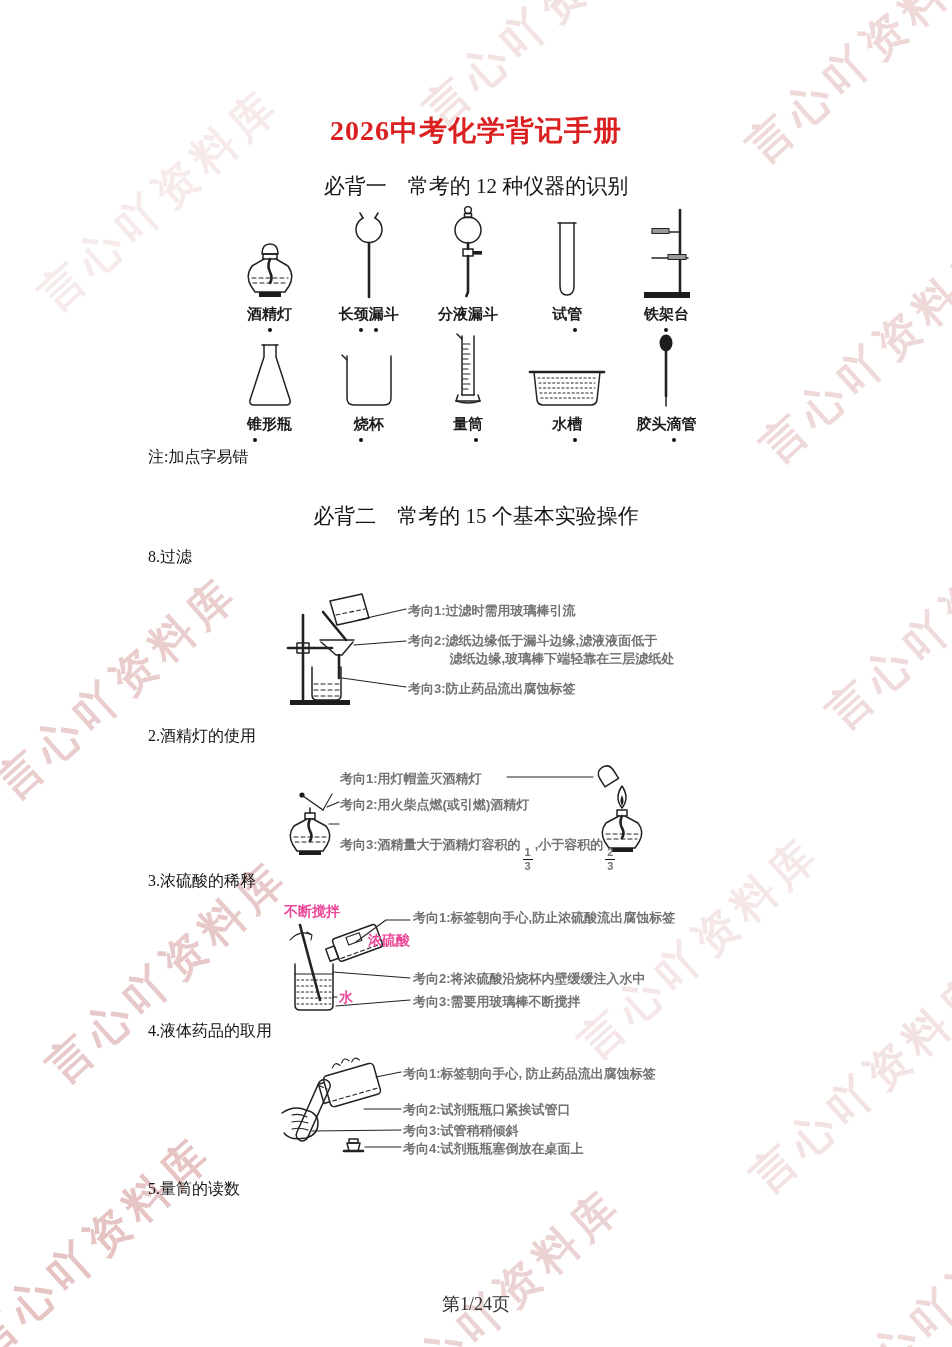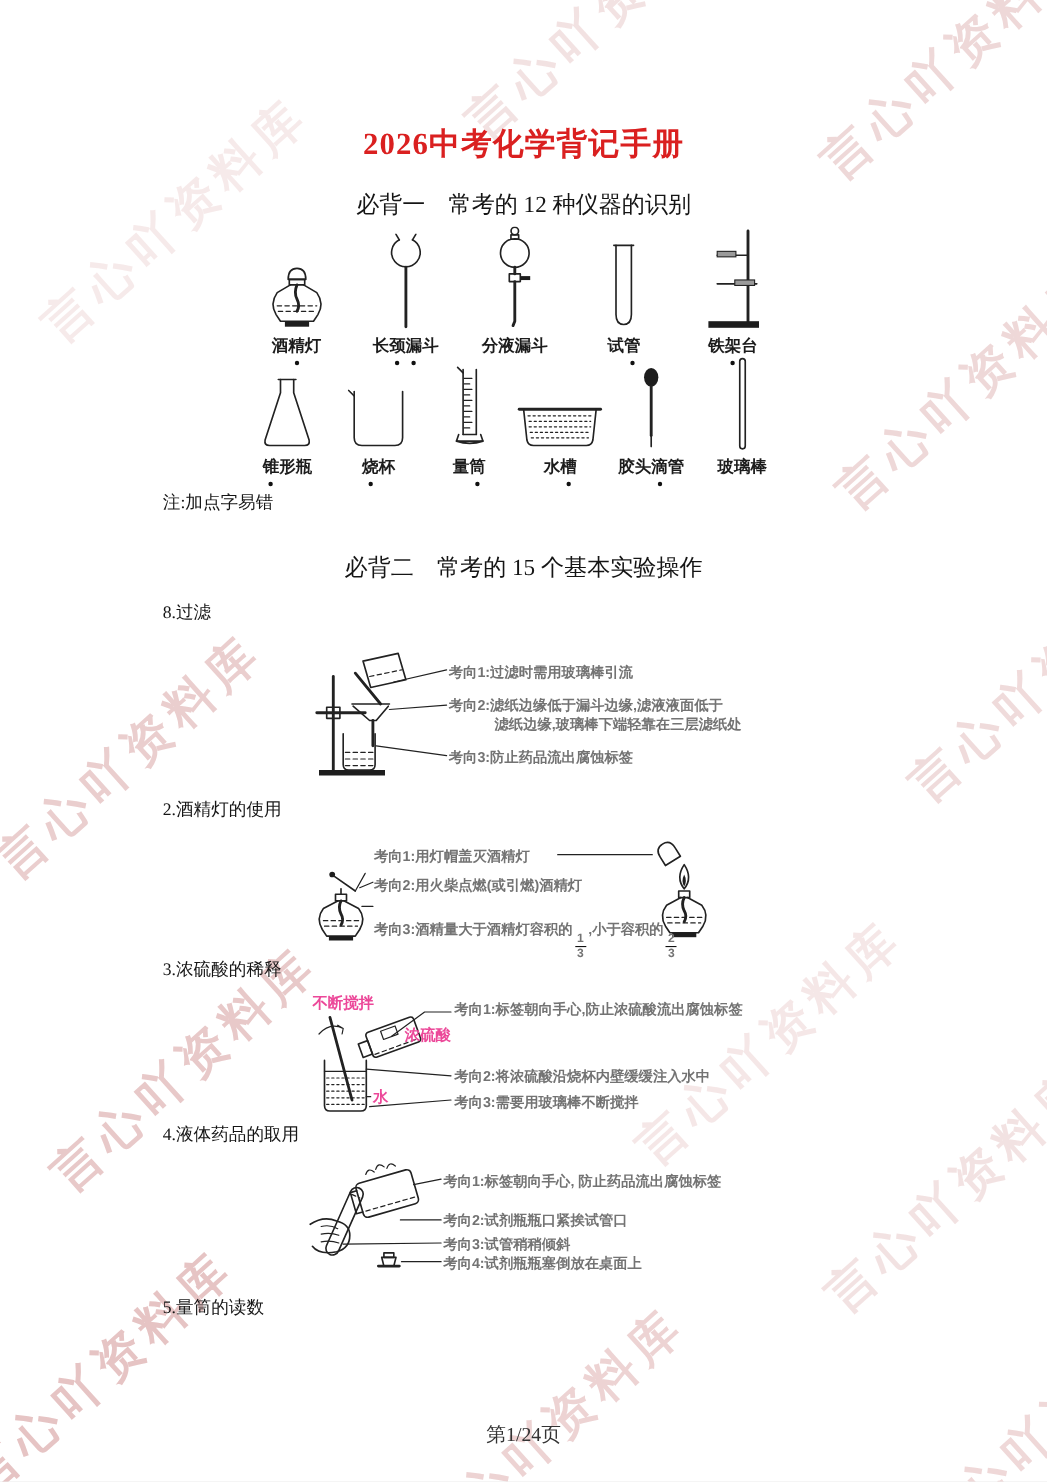--- a/index.html
+++ b/index.html
@@ -195,28 +195,20 @@
       <div class="inst-cell">
         <div class="icon-box">
           <svg width="18" height="76" viewBox="0 0 18 76">
             <ellipse class="fill" cx="9" cy="9" rx="6.5" ry="8.5"></ellipse>
             <path class="ln thick" d="M9,17 V62"></path>
             <path class="ln" d="M9,62 V72"></path>
           </svg>
         </div>
         <div class="inst-label"><span class="char">胶</span><span class="char">头</span><span class="char dotted">滴</span><span class="char">管</span></div>
       </div>
-      <div class="inst-cell">
-        <div class="icon-box">
-          <svg width="12" height="86" viewBox="0 0 12 86">
-            <rect class="ln" x="3.5" y="2" width="5" height="82" rx="2.5"></rect>
-          </svg>
-        </div>
-        <div class="inst-label"><span class="char">玻</span><span class="char">璃</span><span class="char">棒</span></div>
-      </div>
     </div>
 
     <div class="note" style="top:447px">注:加点字易错</div>
 
     <div class="sec-heading" style="top:502px">必背二　常考的 15 个基本实验操作</div>
 
     <div class="op-title" style="top:547px">8.过滤</div>
     <div class="fig" style="left:270px;top:588px;width:440px;height:125px">
       <svg class="diagram" width="440" height="125" viewBox="0 0 440 125">
         <g>

